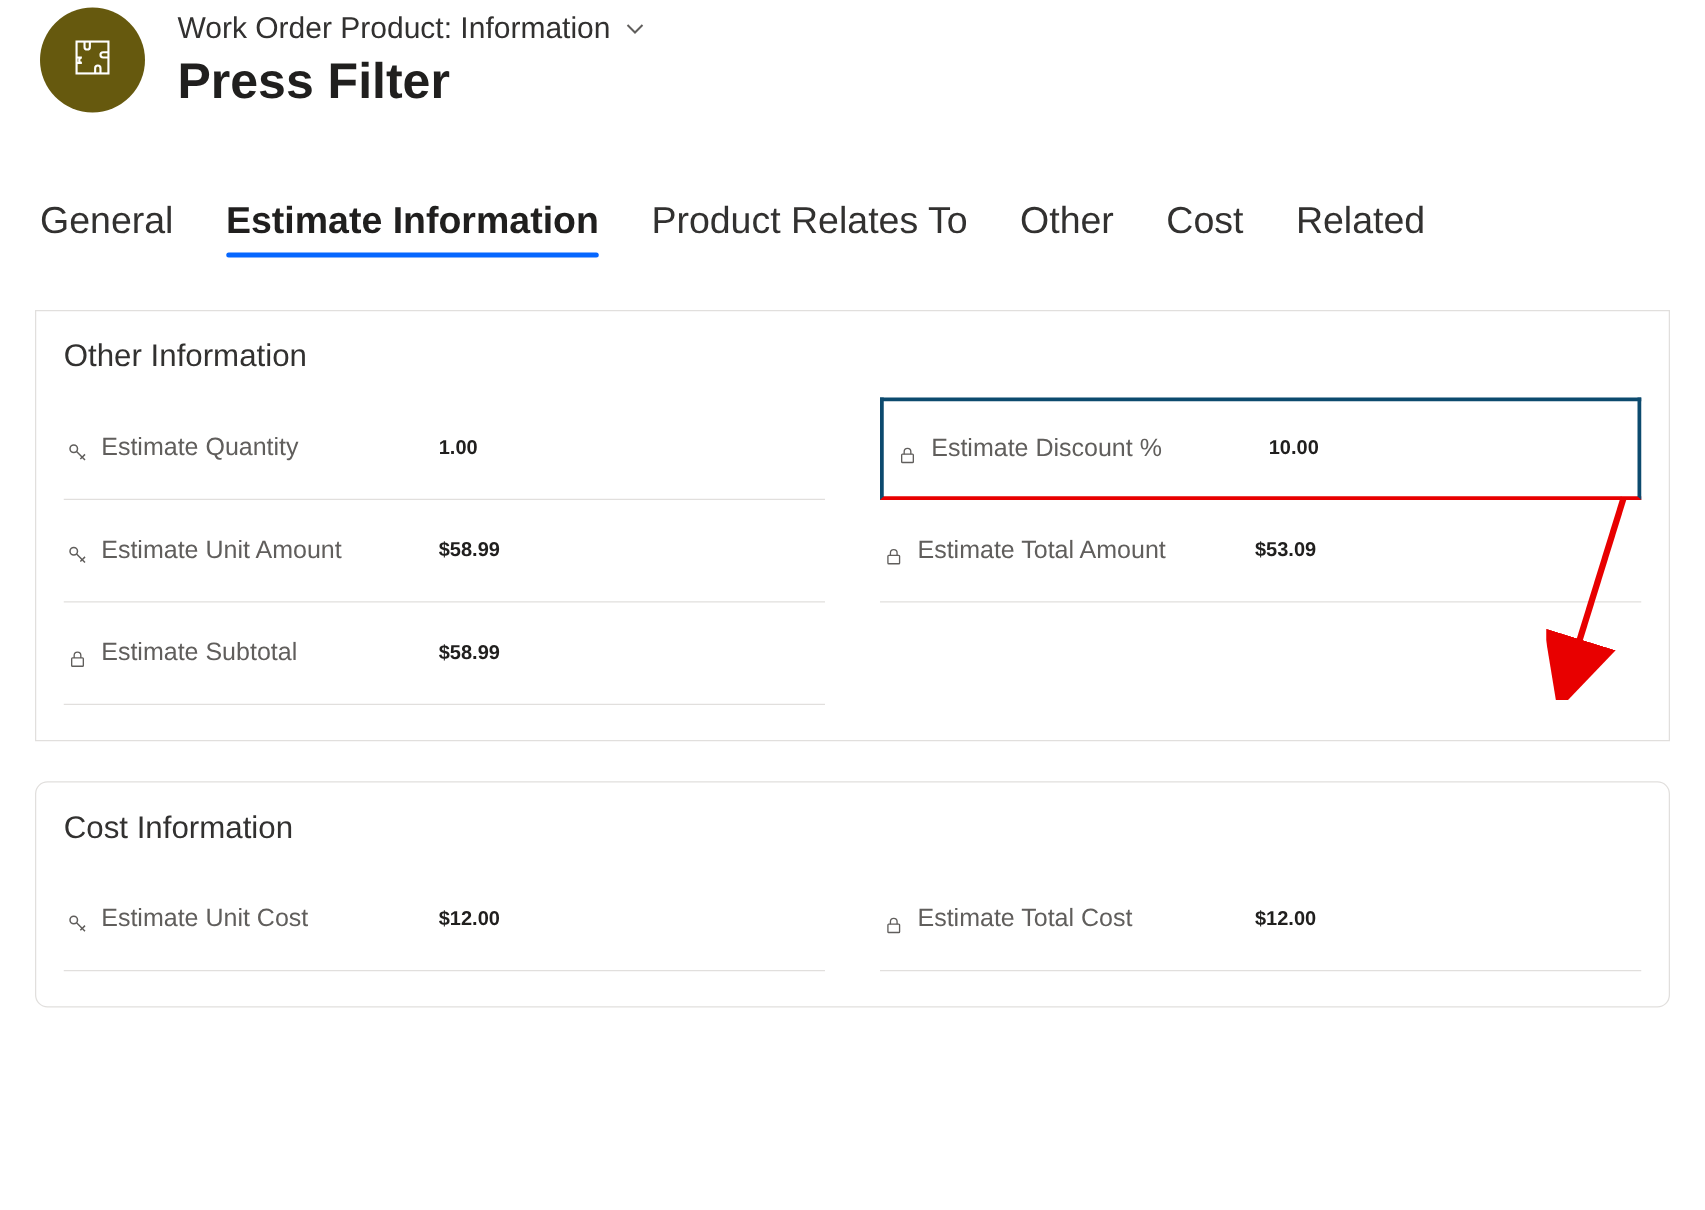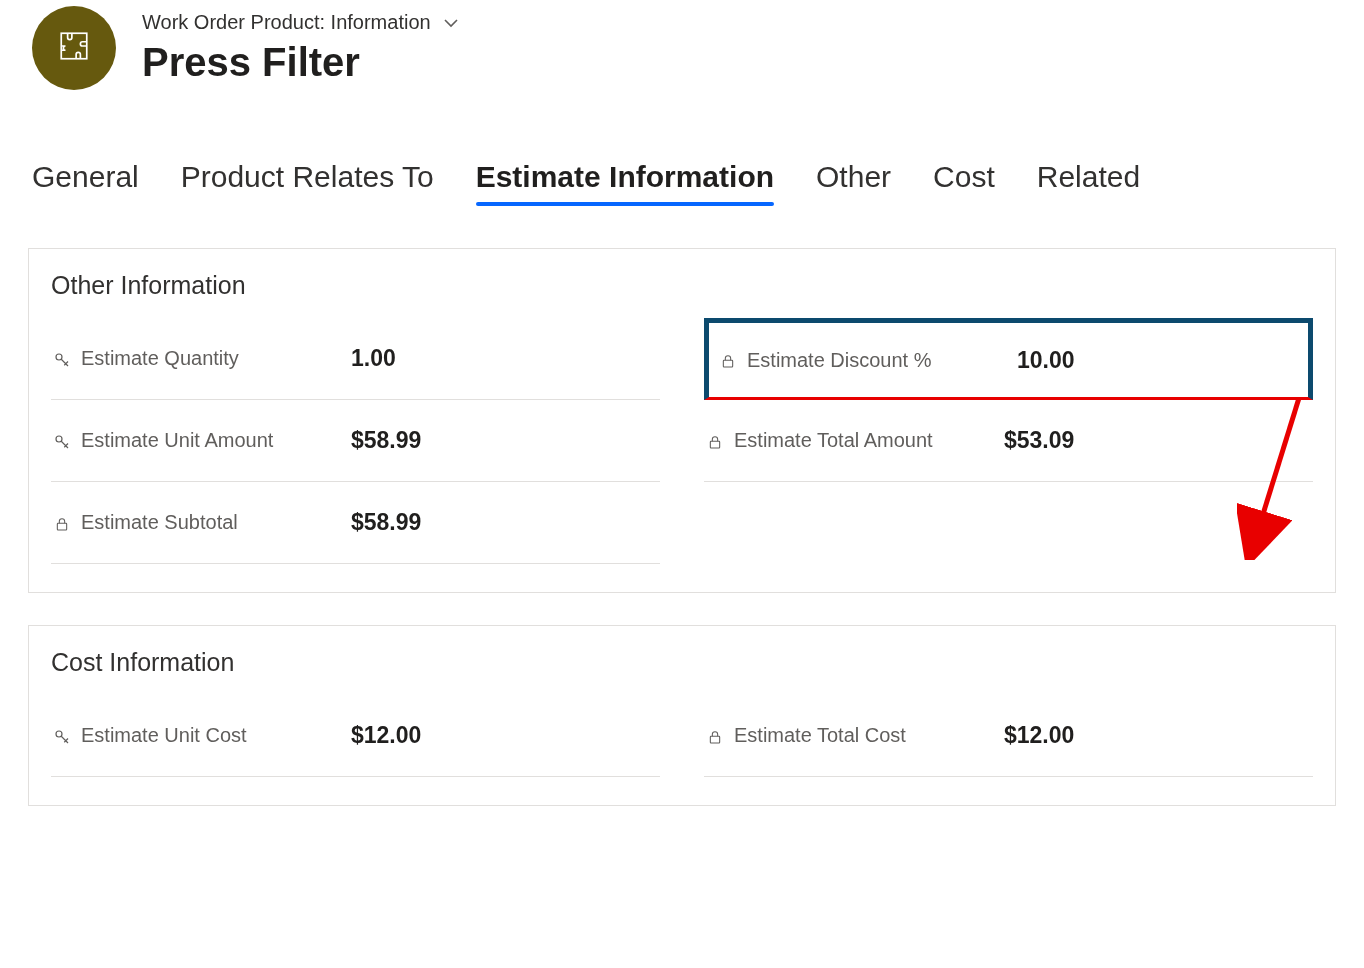--- a/index.html
+++ b/index.html
@@ -24,21 +24,21 @@
       background: #66590e;
       display: flex;
       align-items: center;
       justify-content: center;
       flex-shrink: 0;
     }
     .avatar svg { width: 34px; height: 34px; }
     .header-text { margin-left: 26px; display: flex; flex-direction: column; }
     .breadcrumb-row { display: flex; align-items: center; gap: 10px; }
     .breadcrumb {
-      font-size: 20px;
+      font-size: 24px;
       color: #323130;
       font-weight: 400;
     }
     .chevron-icon { display:inline-flex; color:#605e5c; }
     .page-title {
       font-size: 40px;
       font-weight: 600;
       color: #201f1e;
       margin-top: 6px;
     }
@@ -68,21 +68,21 @@
       background: #0667ff;
       border-radius: 2px;
     }
 
     .section {
       margin: 40px 28px 0 28px;
       border: 1px solid #e1dfdd;
       padding: 22px 22px 28px 22px;
       position: relative;
     }
-    .section + .section { margin-top: 32px; }
+    .section + .section { margin-top: 32px; border-radius: 10px; }
     .section-title {
       font-size: 25px;
       font-weight: 400;
       color: #323130;
       margin-bottom: 18px;
     }
     .cols {
       display: grid;
       grid-template-columns: 1fr 1fr;
       column-gap: 44px;
@@ -90,35 +90,35 @@
     .field {
       display: grid;
       grid-template-columns: 300px 1fr;
       align-items: center;
       min-height: 82px;
       border-bottom: 1px solid #e1dfdd;
       padding: 12px 0;
     }
     .field-label {
       display: flex;
-      align-items: center;
+      align-items: flex-end;
       gap: 8px;
       font-size: 20px;
       color: #605e5c;
       line-height: 1.25;
     }
     .field-label .icon-slot { width: 22px; display:flex; justify-content:center; padding-top:2px; color:#605e5c; flex-shrink:0; }
     .field-value {
-      font-size: 23px;
+      font-size: 16px;
       font-weight: 600;
       color: #201f1e;
     }
 
     .highlight-box {
-      border: 5px solid #0c4a6e;
+      border: 3px solid #0c4a6e;
     }
     .highlight-arrow {
       position: absolute;
       pointer-events: none;
     }
     .label-text { max-width: 220px; }
   </style>
 </head>
 <body>
 
@@ -139,22 +139,22 @@
             <path d="M4 7 L10 13 L16 7" fill="none" stroke="currentColor" stroke-width="1.6"></path>
           </svg>
       </span>
     </div>
     <div class="page-title">Press Filter</div>
   </div>
 </div>
 
 <nav class="tabs">
   <button class="tab">General</button>
+  <button class="tab active">Estimate Information</button>
   <button class="tab">Product Relates To</button>
-  <button class="tab active">Estimate Information</button>
   <button class="tab">Other</button>
   <button class="tab">Cost</button>
   <button class="tab">Related</button>
 </nav>
 
 <section class="section">
   <h2 class="section-title">Other Information</h2>
   <div class="cols">
 
     <div>

